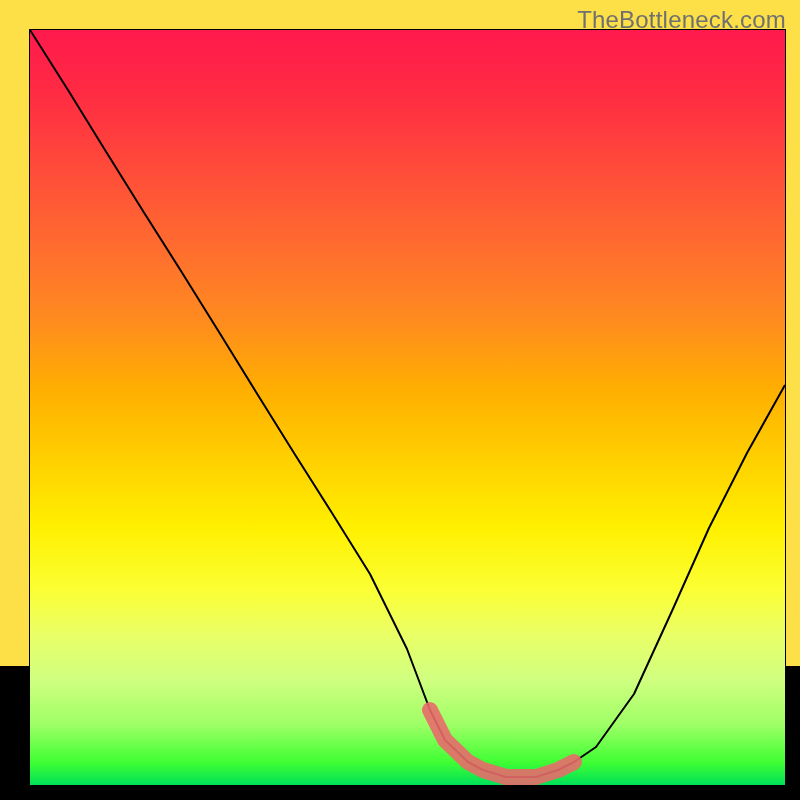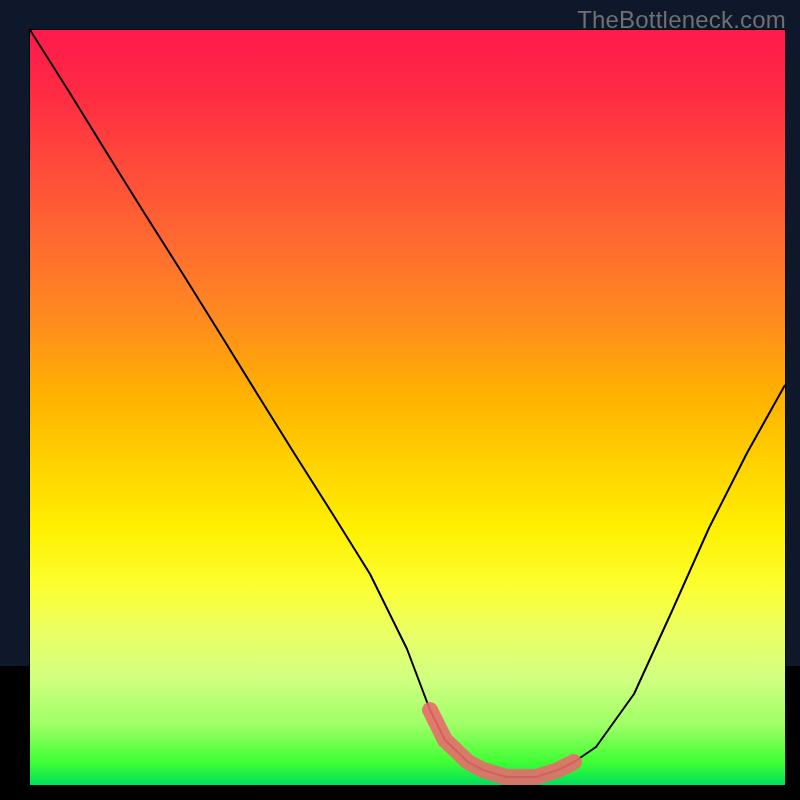--- a/index.html
+++ b/index.html
@@ -8,21 +8,21 @@
     width: 800px;
     height: 800px;
     background: #000;
     font-family: Arial, Helvetica, sans-serif;
     overflow: hidden;
   }
   .frame {
     position: relative;
     width: 800px;
     height: 666px;
-    background: #0f172a;
+    background: #fde047;
   }
   .plot {
     position: absolute;
     left: 30px;
     top: 30px;
     width: 755px;
     height: 755px;
     
     background: linear-gradient(
       to bottom,

